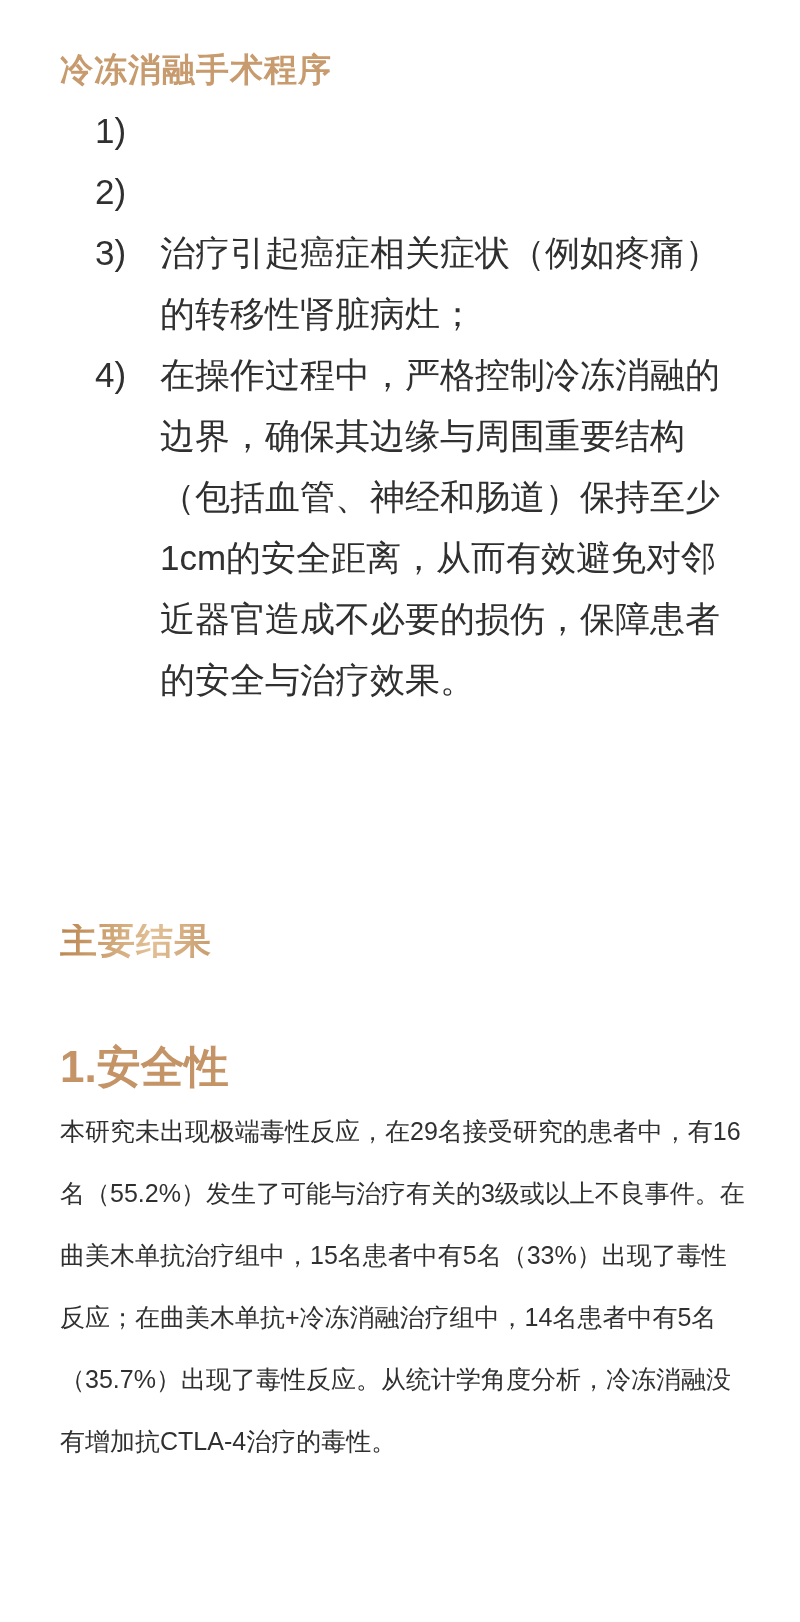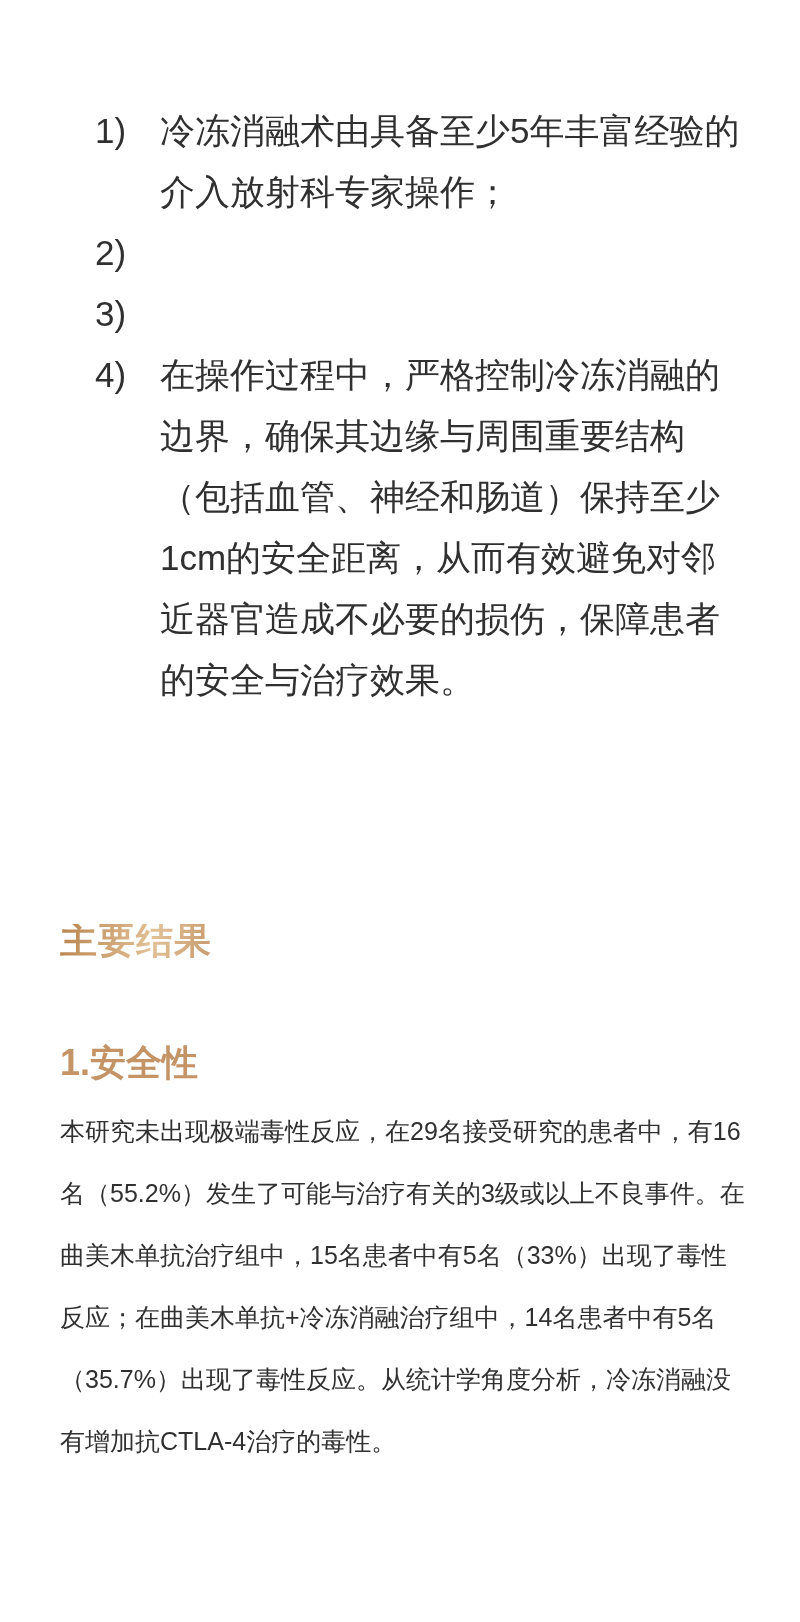--- a/index.html
+++ b/index.html
@@ -55,50 +55,51 @@
     background: linear-gradient(100deg, #B9854F 0%, #E2C096 60%, #C79B6D 100%);
     -webkit-background-clip: text;
     background-clip: text;
     color: #C79B6D;
     -webkit-text-fill-color: transparent;
   }
   .safety-heading {
     position: absolute;
     top: 1044px;
     left: 60px;
-    font-size: 36px;
+    font-size: 44px;
     font-weight: bold;
     line-height: 1.05;
     color: #C49366;
   }
   .safety-body {
     position: absolute;
     top: 1100px;
     left: 60px;
     width: 687px;
     font-size: 25px;
     line-height: 62px;
   }
 </style>
 </head>
 <body>
 
 <div class="page">
 
+  <h2 class="procedure-heading">冷冻消融手术程序</h2>
 
   <div class="procedure-list">
     <div class="list-item">
       <span class="item-number">1)</span>
-      <span class="item-text">冷冻消融术由具备至少5年丰富经验的介入放射科专家操作；</span>
     </div>
     <div class="list-item">
       <span class="item-number">2)</span>
     </div>
     <div class="list-item">
       <span class="item-number">3)</span>
+      <span class="item-text">治疗引起癌症相关症状（例如疼痛）的转移性肾脏病灶；</span>
     </div>
     <div class="list-item">
       <span class="item-number">4)</span>
       <span class="item-text">在操作过程中，严格控制冷冻消融的边界，确保其边缘与周围重要结构（包括血管、神经和肠道）保持至少1cm的安全距离，从而有效避免对邻近器官造成不必要的损伤，保障患者的安全与治疗效果。</span>
     </div>
   </div>
 
   <h1 class="results-heading">主要结果</h1>
 
   <h3 class="safety-heading">1.安全性</h3>

